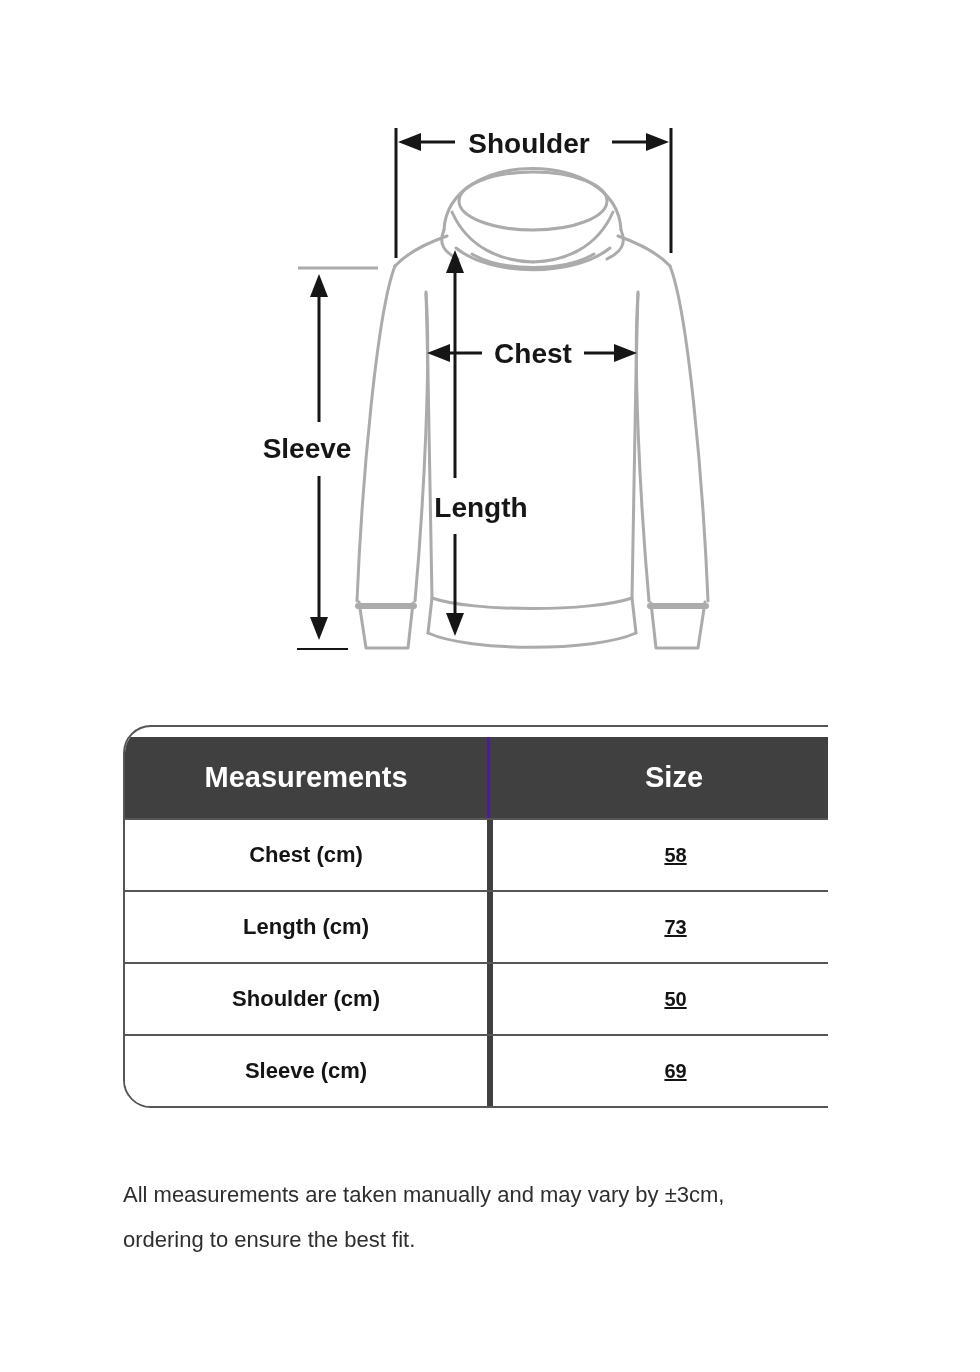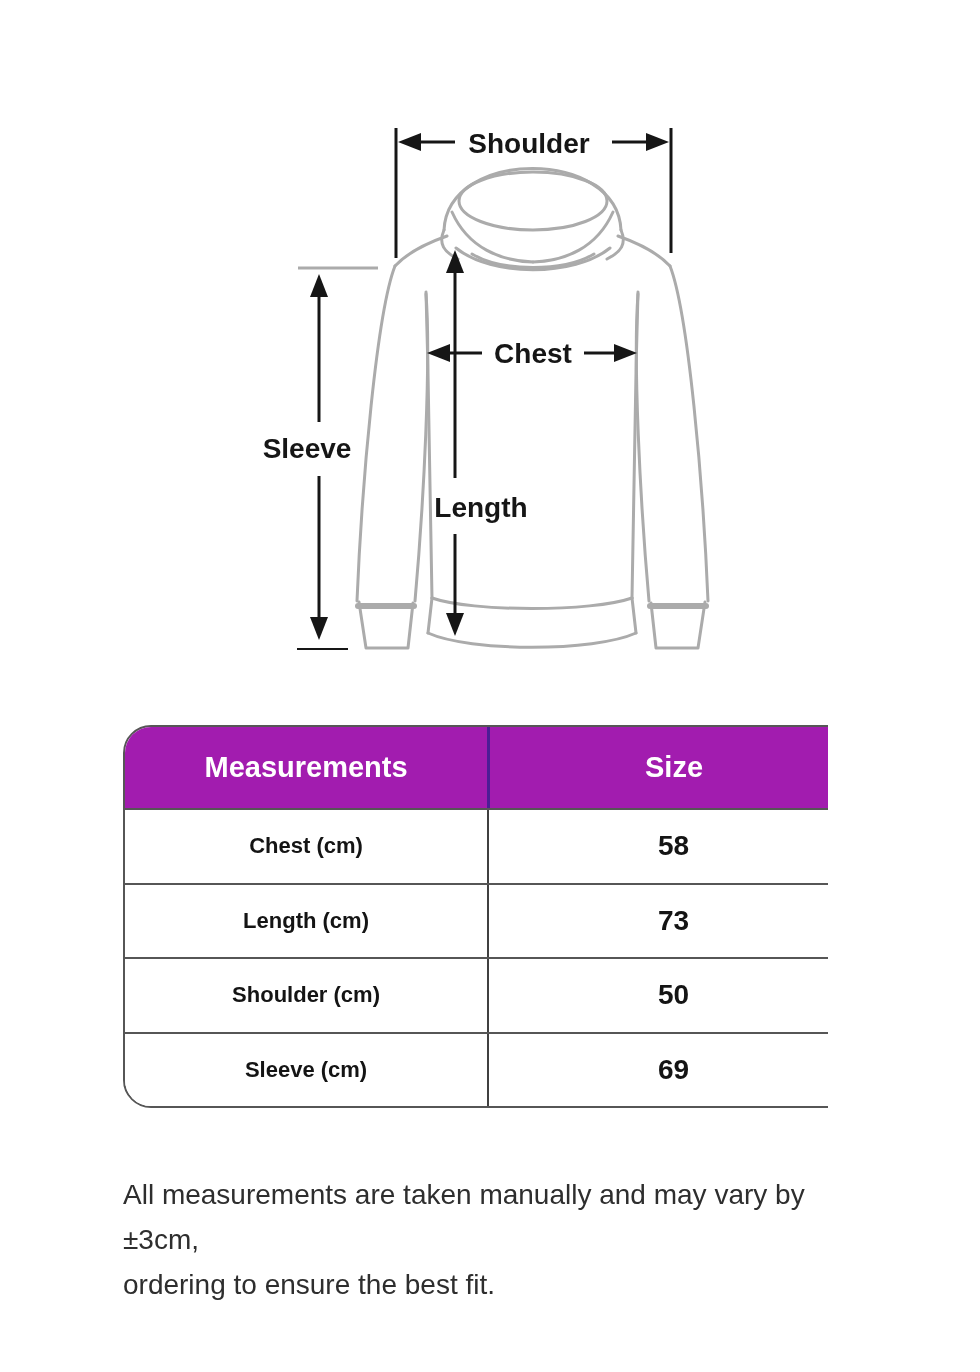--- a/index.html
+++ b/index.html
@@ -12,36 +12,36 @@
   .diagram text{
     font-family:"Liberation Sans","DejaVu Sans",sans-serif;
     font-weight:700;font-size:28px;fill:#161616;text-anchor:middle;
   }
   
   .size-table{
     position:absolute;left:123px;top:725px;width:737px;height:383px;
     box-sizing:border-box;border:2px solid #565656;border-radius:28px;
     overflow:hidden;display:flex;flex-direction:column;background:#ffffff;
   }
-  .t-header{display:flex;height:81px;background:#a21caf;flex:none;}
+  .t-header{display:flex;height:81px;background:#404040;flex:none;margin-top:10px;}
   .t-header .t-cell{color:#ffffff;font-weight:700;font-size:29px;}
   .t-header .t-cell.right{border-left:3px solid #4c1d95;}
   .t-row{display:flex;flex:1;border-top:2px solid #565656;background:#ffffff;}
   .t-row .t-cell{color:#141414;font-weight:700;}
   .t-row .t-cell.left{font-size:22px;}
-  .t-row .t-cell.right{font-size:28px;border-left:2px solid #404040;}
+  .t-row .t-cell.right{font-size:20px;border-left:6px solid #404040;text-decoration:underline;}
   .t-cell{
     box-sizing:border-box;display:flex;align-items:center;justify-content:center;
   }
   .t-cell.left{width:49.4%;}
   .t-cell.right{flex:1;}
   
   .footer-note{
     position:absolute;left:123px;top:1172px;width:760px;
-    font-size:28px;line-height:45px;color:#2e2e2e;font-weight:400;
+    font-size:22px;line-height:45px;color:#2e2e2e;font-weight:400;
   }
 </style>
 </head>
 <body>
 
 <div class="page">
 
   <svg class="diagram" width="980" height="700" viewBox="0 0 980 700" aria-hidden="true">
 
     <g fill="none" stroke="#ababab" stroke-width="3" stroke-linecap="round" stroke-linejoin="round">

